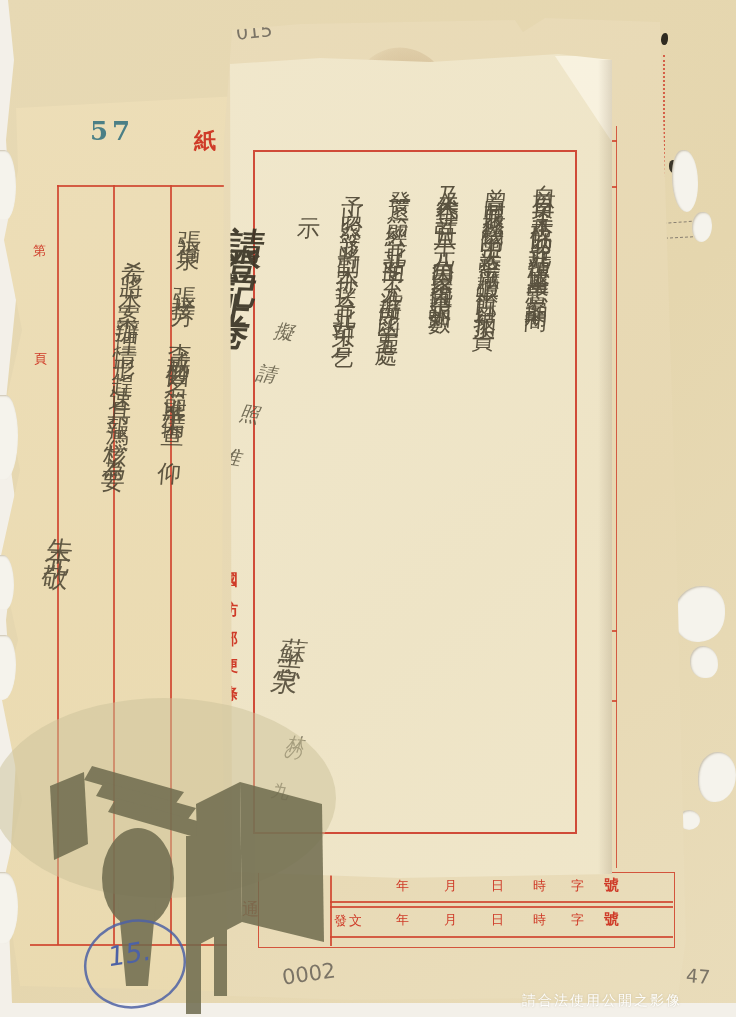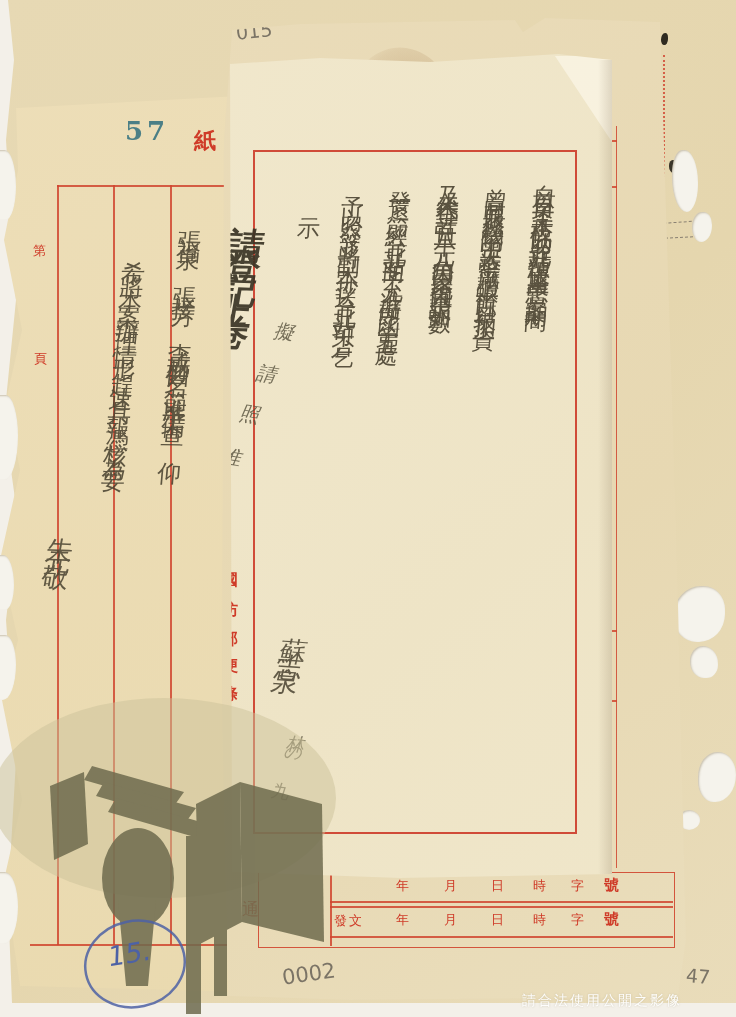--- a/index.html
+++ b/index.html
@@ -50,21 +50,21 @@
 
   <div class="hole" style="left:672px;top:150px;width:26px;height:62px;border-radius:45% 60% 50% 65%;"></div>
   <div class="hole" style="left:692px;top:212px;width:20px;height:30px;border-radius:55% 45% 60% 50%;"></div>
   <div class="hole" style="left:645px;top:425px;width:16px;height:18px;border-radius:50%;"></div>
   <div class="hole" style="left:673px;top:586px;width:52px;height:56px;border-radius:60% 45% 55% 50%;"></div>
   <div class="hole" style="left:690px;top:646px;width:28px;height:32px;border-radius:50% 60% 45% 55%;"></div>
   <div class="hole" style="left:698px;top:752px;width:38px;height:50px;border-radius:55% 50% 60% 45%;"></div>
   <div class="hole" style="left:678px;top:810px;width:22px;height:20px;border-radius:50%;"></div>
 
   <div class="paper left-sheet">
-    <span class="abs teal" style="left:90px;top:116px;font-size:26px;letter-spacing:4px;opacity:.85;margin-left:35px;">57</span>
+    <span class="abs teal" style="left:90px;top:116px;font-size:26px;letter-spacing:4px;opacity:.85;">57</span>
     <span class="abs red" style="left:194px;top:126px;font-size:22px;font-weight:bold;">紙</span>
 
     <div class="rline" style="left:57px;top:185px;width:183px;height:1.5px;"></div>
     <div class="rline" style="left:30px;top:944px;width:210px;height:1.5px;"></div>
     <div class="rline" style="left:57px;top:185px;width:1.5px;height:760px;"></div>
     <div class="rline" style="left:113px;top:185px;width:1.5px;height:760px;"></div>
     <div class="rline" style="left:170px;top:185px;width:1.5px;height:760px;"></div>
     <div class="rline" style="left:227px;top:185px;width:1.5px;height:760px;"></div>
     <span class="abs red" style="left:33px;top:242px;font-size:13px;">第</span>
     <span class="abs red" style="left:34px;top:350px;font-size:13px;">頁</span>

